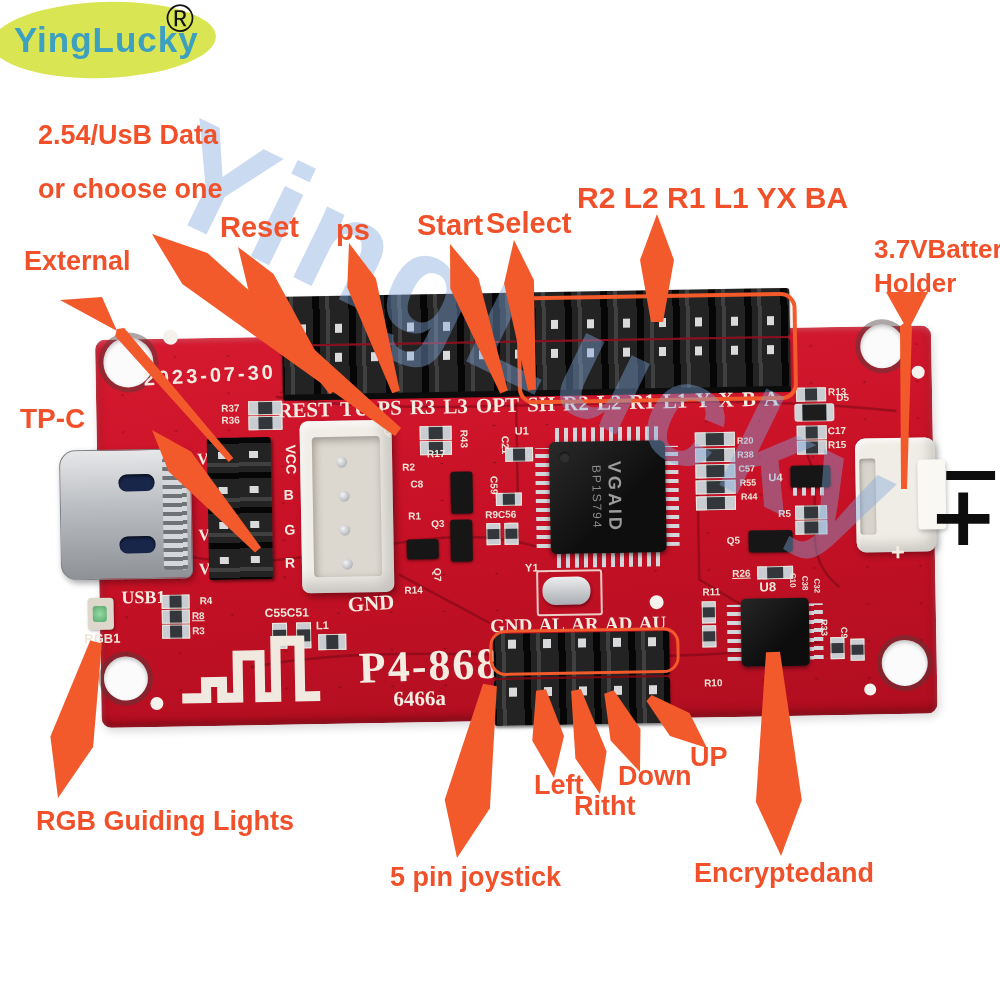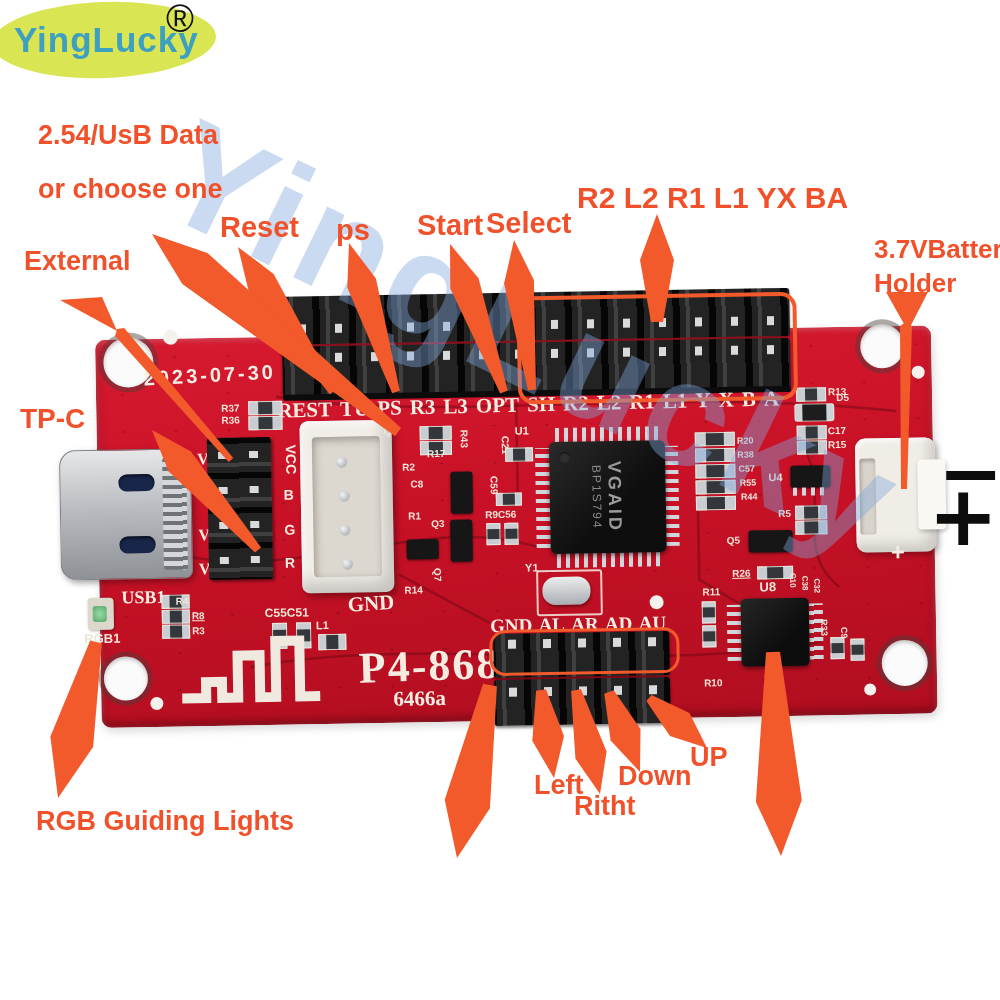--- a/index.html
+++ b/index.html
@@ -178,21 +178,21 @@
     <div class="silk" style="left:22px;top:248px;font-size:18px;">USB1</div>
 
     <div id="led">
         <div class="die"></div>
       </div>
     <div class="ref" style="left:-16px;top:292px;font-size:13px;">RGB1</div>
 
     <div class="pp" style="left:62px;top:256px;width:26px;height:12px;"></div>
     <div class="pp" style="left:62px;top:271px;width:26px;height:12px;"></div>
     <div class="pp" style="left:62px;top:286px;width:26px;height:12px;"></div>
-    <div class="ref" style="left:76px;top:258px;">R4</div>
+    <div class="ref" style="left:100px;top:258px;">R4</div>
     <div class="ref" style="left:92px;top:273px;text-decoration:underline;">R8</div>
     <div class="ref" style="left:92px;top:288px;">R3</div>
 
     <div class="ref" style="left:165px;top:270px;font-size:12px;">C55C51</div>
     <div class="ppv" style="left:172px;top:286px;width:13px;height:24px;"></div>
     <div class="ppv" style="left:196px;top:286px;width:13px;height:24px;"></div>
     <div class="ref" style="left:216px;top:284px;font-size:11px;">L1</div>
     <div class="pp" style="left:218px;top:298px;width:26px;height:14px;"></div>
 
     <svg style="position:absolute;left:75px;top:298px;width:170px;height:78px;" viewBox="0 0 170 78">
@@ -335,21 +335,23 @@
   <div class="ann" style="left:24px;top:246px;font-size:27px;">External</div>
   <div class="ann" style="left:20px;top:403px;font-size:28px;">TP-C</div>
   <div class="ann" style="left:220px;top:211px;font-size:29px;">Reset</div>
   <div class="ann" style="left:336px;top:214px;font-size:29px;">ps</div>
   <div class="ann" style="left:417px;top:209px;font-size:29px;">Start</div>
   <div class="ann" style="left:486px;top:207px;font-size:29px;">Select</div>
   <div class="ann" style="left:577px;top:181px;font-size:30px;">R2 L2 R1 L1 YX BA</div>
   <div class="ann" style="left:874px;top:234px;font-size:26px;">3.7VBattery</div>
   <div class="ann" style="left:874px;top:268px;font-size:26px;">Holder</div>
   <div class="ann" style="left:36px;top:806px;font-size:27px;">RGB Guiding Lights</div>
+  <div class="ann" style="left:390px;top:862px;font-size:27px;">5 pin joystick</div>
   <div class="ann" style="left:534px;top:770px;font-size:27px;">Left</div>
   <div class="ann" style="left:574px;top:791px;font-size:27px;">Ritht</div>
   <div class="ann" style="left:618px;top:761px;font-size:27px;">Down</div>
   <div class="ann" style="left:690px;top:742px;font-size:27px;">UP</div>
+  <div class="ann" style="left:694px;top:858px;font-size:27px;">Encryptedand</div>
 
   <div id="polarity-minus" style="left:938px;top:434px;font-size:78px;">−</div>
   <div id="polarity-plus" style="left:928px;top:474px;font-size:84px;">+</div>
 
 </div>
 
 </body></html>

